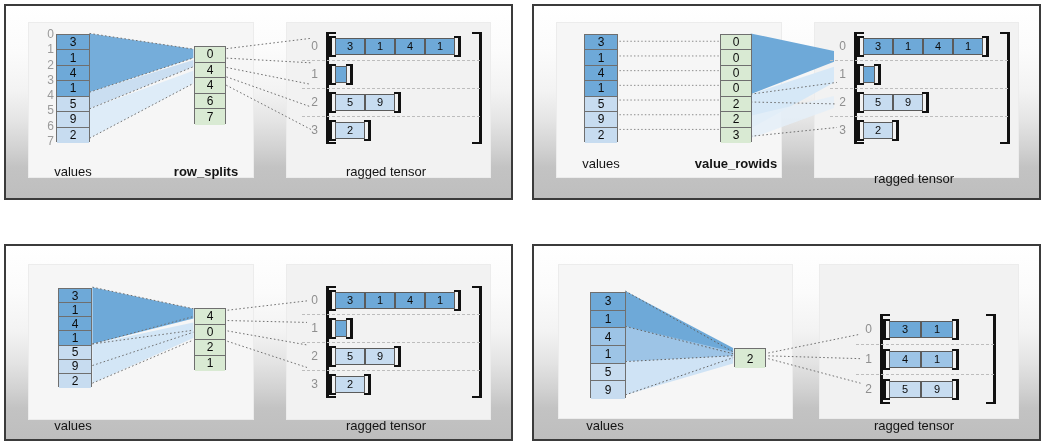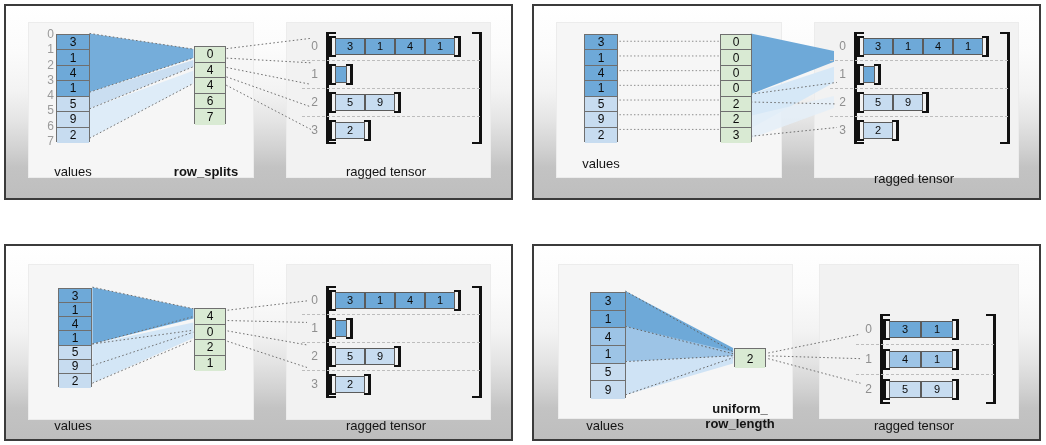--- a/index.html
+++ b/index.html
@@ -319,20 +319,21 @@
         <div style="position: absolute; left: 27px; top: 87.5px; width: 3px; height: 21px; background: rgb(17, 17, 17);"></div>
         <div style="position: absolute; left: 27px; top: 87.5px; width: 7px; height: 2px; background: rgb(17, 17, 17);"></div>
         <div style="position: absolute; left: 27px; top: 106.5px; width: 7px; height: 2px; background: rgb(17, 17, 17);"></div>
         <div style="position: absolute; left: 66px; top: 87.5px; width: 3px; height: 21px; background: rgb(17, 17, 17);"></div>
         <div style="position: absolute; left: 62px; top: 87.5px; width: 7px; height: 2px; background: rgb(17, 17, 17);"></div>
         <div style="position: absolute; left: 62px; top: 106.5px; width: 7px; height: 2px; background: rgb(17, 17, 17);"></div>
         <div class="rt-cell" style="left: 33px; top: 89.5px; width: 30px; height: 17px; background: rgb(199, 220, 240);">2</div>
       </div>
 
     <div class="caption" style="left:20px; top:150px; width:94px;">values</div>
+    <div class="caption bold" style="left:130px; top:150px; width:144px;">value_rowids</div>
     <div class="caption" style="left:300px; top:165px; width:160px;">ragged tensor</div>
   </div>
 
   <div class="panel p3">
     <div class="card left"></div>
     <div class="card right"></div>
 
     <svg class="overlay" viewBox="0 0 509 197">
       <polygon points="85,42 85,100 188,74 188,64" fill="#6ea9d8"></polygon>
       <polygon points="85,100 85,140 188,94 188,78" fill="#d3e6f6"></polygon>
@@ -486,18 +487,16 @@
         <div style="position: absolute; left: 27px; top: 64.5px; width: 7px; height: 2px; background: rgb(17, 17, 17);"></div>
         <div style="position: absolute; left: 27px; top: 83.5px; width: 7px; height: 2px; background: rgb(17, 17, 17);"></div>
         <div style="position: absolute; left: 100px; top: 64.5px; width: 3px; height: 21px; background: rgb(17, 17, 17);"></div>
         <div style="position: absolute; left: 96px; top: 64.5px; width: 7px; height: 2px; background: rgb(17, 17, 17);"></div>
         <div style="position: absolute; left: 96px; top: 83.5px; width: 7px; height: 2px; background: rgb(17, 17, 17);"></div>
         <div class="rt-cell" style="left: 33px; top: 66.5px; width: 32px; height: 17px; background: rgb(199, 220, 240);">5</div>
         <div class="rt-cell" style="left: 65px; top: 66.5px; width: 32px; height: 17px; background: rgb(199, 220, 240);">9</div>
       </div>
 
     <div class="caption" style="left:24px; top:172px; width:94px;">values</div>
-    <div class="caption bold" style="left:146px; top:155px; width:120px;">uniform_
-row_length</div>
     <div class="caption" style="left:300px; top:172px; width:160px;">ragged tensor</div>
   </div>
 
 </div>
 
 </body></html>

